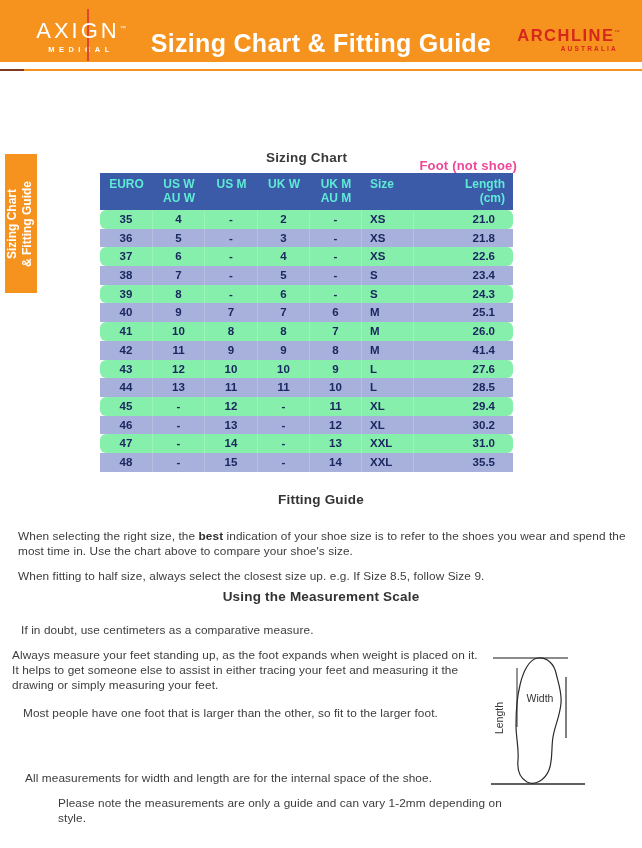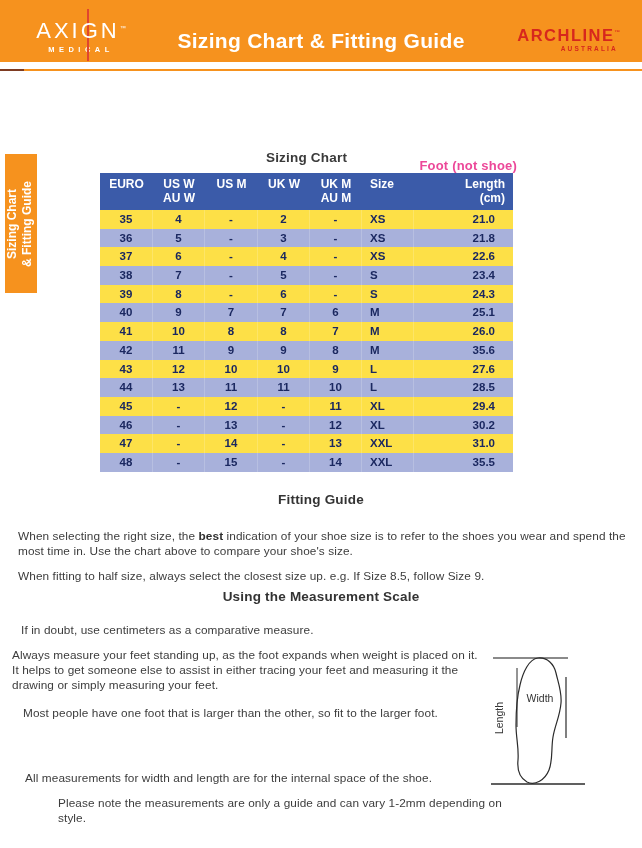--- a/index.html
+++ b/index.html
@@ -7,21 +7,21 @@
         font-family:"Liberation Sans",sans-serif;}
 
   
   .banner{position:absolute;left:0;top:0;width:642px;height:62px;background:#F6921E;}
   .axign{position:absolute;left:30px;top:16px;width:102px;text-align:center;color:#fff;}
   .axign-name{font-size:22px;letter-spacing:3px;font-weight:400;line-height:24px;position:relative;}
   .axign-name .tm{font-size:6px;vertical-align:super;letter-spacing:0;}
   .axign-sub{font-size:7.5px;letter-spacing:4.5px;font-weight:700;margin-top:2px;}
   .axign-accent{position:absolute;left:57px;top:-7px;width:2px;height:52px;background:#E0452F;}
   .banner-title{position:absolute;left:140px;right:140px;top:29px;margin:0;text-align:center;
-        color:#fff;font-size:21px;font-weight:700;letter-spacing:0.3px;}
+        color:#fff;font-size:25px;font-weight:700;letter-spacing:0.3px;}
   .archline{position:absolute;right:22px;top:24px;text-align:right;color:#D7271D;}
   .arch-name{font-size:16.5px;font-weight:600;letter-spacing:1.5px;line-height:17px;}
   .arch-name .tm{font-size:5.5px;vertical-align:super;letter-spacing:0;}
   .arch-sub{font-size:6.5px;font-weight:700;letter-spacing:2.2px;margin-top:1px;padding-right:2px;}
 
   .banner-rule{position:absolute;left:0;top:69px;width:642px;height:2px;background:#F6921E;}
   .rule-dark{position:absolute;left:0;top:0;width:24px;height:2px;background:#7E3B22;}
 
   
   .side-tab{position:absolute;left:5px;top:154px;width:32px;height:139px;background:#F6921E;}
@@ -29,25 +29,25 @@
         transform:translate(-50%,-50%) rotate(-90deg);text-align:center;color:#fff;
         font-weight:700;font-size:12px;line-height:15px;white-space:nowrap;}
 
   
   .chart-title{position:absolute;left:100px;top:150px;width:413px;text-align:center;
         font-weight:700;font-size:13.5px;color:#3A3A3A;letter-spacing:0.2px;}
   .foot-note{position:absolute;left:100px;top:158px;width:417px;text-align:right;
         font-weight:700;font-size:13px;color:#ec4899;letter-spacing:0.2px;}
   .size-table{position:absolute;left:100px;top:173px;width:413px;}
   .thead{display:flex;height:37px;background:#3B5BA9;}
-  .th{color:#ffffff;font-weight:700;font-size:12px;line-height:13.5px;padding-top:5px;
+  .th{color:#5eead4;font-weight:700;font-size:12px;line-height:13.5px;padding-top:5px;
         box-sizing:border-box;text-align:center;}
   .tbody{display:block;}
   .tr{display:flex;height:18.7px;}
-  .row-a{background:#fde047;}
+  .row-a{background:#86efac;border-radius:6px;}
   .row-b{background:#A8B1DB;}
   .td{font-size:11.5px;font-weight:700;color:#1B2860;line-height:18.7px;text-align:center;
         box-sizing:border-box;border-right:1px solid rgba(255,255,255,0.18);}
   .td:last-child{border-right:none;}
   .th:nth-child(1),.td:nth-child(1){width:53px;}
   .th:nth-child(2),.td:nth-child(2){width:52px;}
   .th:nth-child(3),.td:nth-child(3){width:53px;}
   .th:nth-child(4),.td:nth-child(4){width:52px;}
   .th:nth-child(5),.td:nth-child(5){width:52px;}
   .th:nth-child(6),.td:nth-child(6){width:52px;text-align:left;padding-left:8px;}
@@ -195,21 +195,21 @@
           <div class="td">M</div>
           <div class="td">26.0</div>
         </div>
         <div class="tr row-b">
           <div class="td">42</div>
           <div class="td">11</div>
           <div class="td">9</div>
           <div class="td">9</div>
           <div class="td">8</div>
           <div class="td">M</div>
-          <div class="td">35.6</div>
+          <div class="td">41.4</div>
         </div>
         <div class="tr row-a">
           <div class="td">43</div>
           <div class="td">12</div>
           <div class="td">10</div>
           <div class="td">10</div>
           <div class="td">9</div>
           <div class="td">L</div>
           <div class="td">27.6</div>
         </div>

